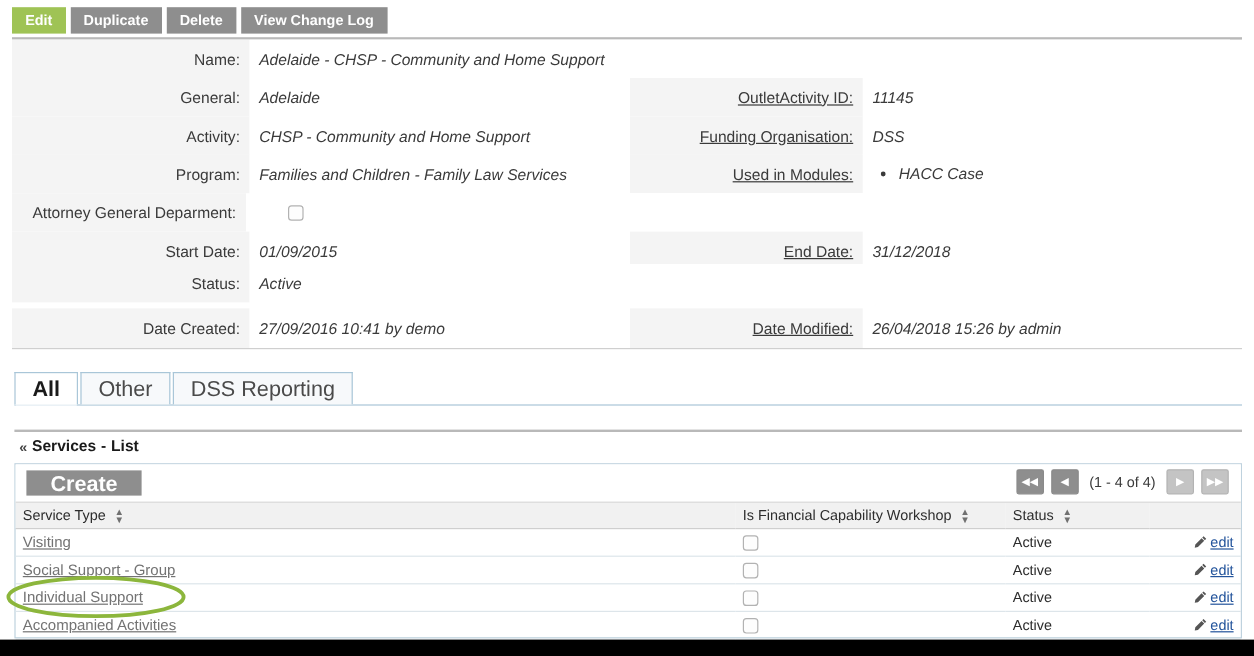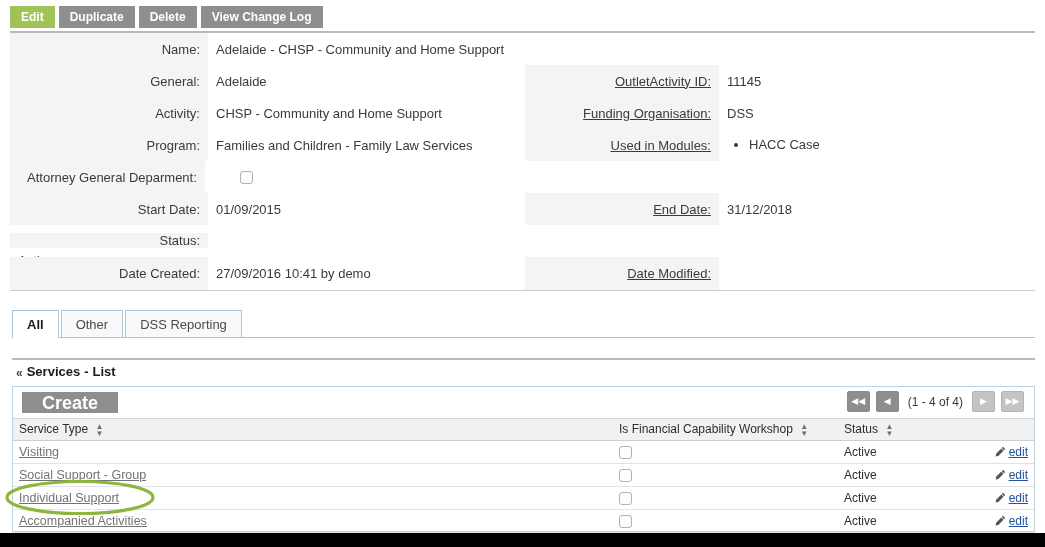--- a/index.html
+++ b/index.html
@@ -41,21 +41,21 @@
   .lbl {
     background: #f4f4f4; color: #3a3a3a;
     font-size: 13px; text-align: right;
     padding: 0 8px 0 6px;
     display: flex; align-items: center; justify-content: flex-end;
     white-space: nowrap;
   }
   .val {
     background: #ffffff; color: #3a3a3a; font-size: 13px;
     padding: 12px 8px; display: flex; align-items: center;
-    white-space: nowrap; overflow: hidden;
+    white-space: nowrap; overflow: hidden; font-style: italic;
   }
   .lbl.w1 { width: 198px; }
   .val.w1 { width: 317px; }
   .lbl.w2 { width: 194px; text-decoration: underline; }
   .val.w2 { width: 314px; }
   .fullval { width: 817px; background: #ffffff; }
 
   .checkbox {
     width: 13px; height: 13px; border: 1px solid #b2b2b2;
     border-radius: 3px; background: #fdfdfd; display: inline-block;
@@ -66,21 +66,21 @@
   
   .tabstrip {
     position: absolute; top: 310px; left: 12px;
     width: 1023px; height: 28px;
     border-bottom: 1px solid #a9c6d8;
     display: flex; align-items: flex-end; gap: 2px;
   }
   .tab {
     height: 27px; padding: 0 14px;
     display: flex; align-items: center; justify-content: center;
-    font-size: 13px; color: #4a4a4a;
+    font-size: 18px; color: #4a4a4a;
     border: 1px solid #a9c6d8; border-bottom: none;
     background: #f7f9fb; cursor: pointer; white-space: nowrap;
   }
   .tab.is-selected {
     background: #ffffff; color: #1a1a1a; font-weight: bold;
     position: relative; z-index: 2;
   }
   .tab.is-selected::after {
     content: ""; position: absolute; left: 0; right: 0; bottom: -1px;
     height: 1px; background: #ffffff;
@@ -222,29 +222,30 @@
       </div>
     </div>
 
     <div class="drow" style="top:160px; height:32px;">
       <div class="lbl w1">Start Date:</div>
       <div class="val w1">01/09/2015</div>
       <div class="lbl w2">End Date:</div>
       <div class="val w2">31/12/2018</div>
     </div>
 
-    <div class="drow" style="top:200px; height:32px;flex-direction:column;">
+    <div class="drow" style="top:187px; height:32px;">
       <div class="lbl w1">Status:</div>
       <div class="val fullval">Active</div>
     </div>
 
     <div class="drow" style="top:224px; height:33px;">
       <div class="lbl w1">Date Created:</div>
       <div class="val w1">27/09/2016 10:41 by demo</div>
       <div class="lbl w2">Date Modified:</div>
+      <div class="val w2">26/04/2018 15:26 by admin</div>
     </div>
 
   </div>
 
   <div class="tabstrip">
     <div class="tab is-selected">All</div>
     <div class="tab">Other</div>
     <div class="tab">DSS Reporting</div>
   </div>
 

